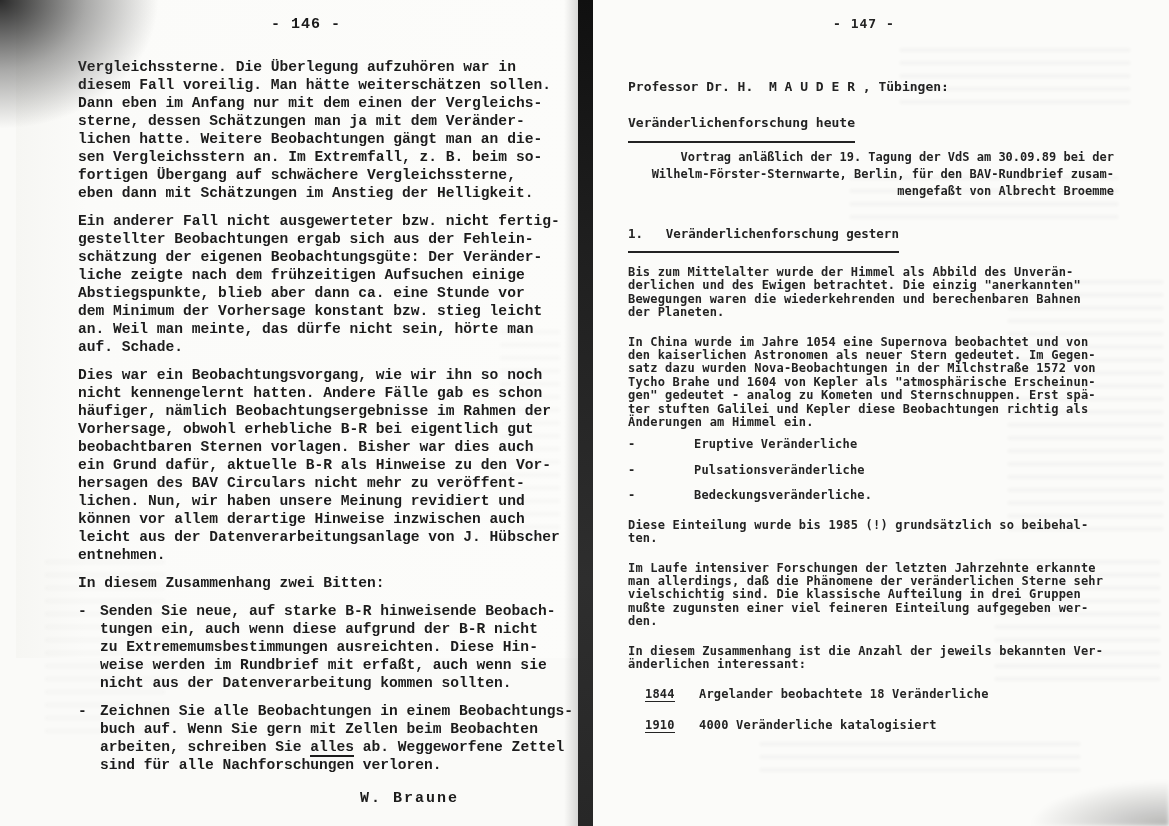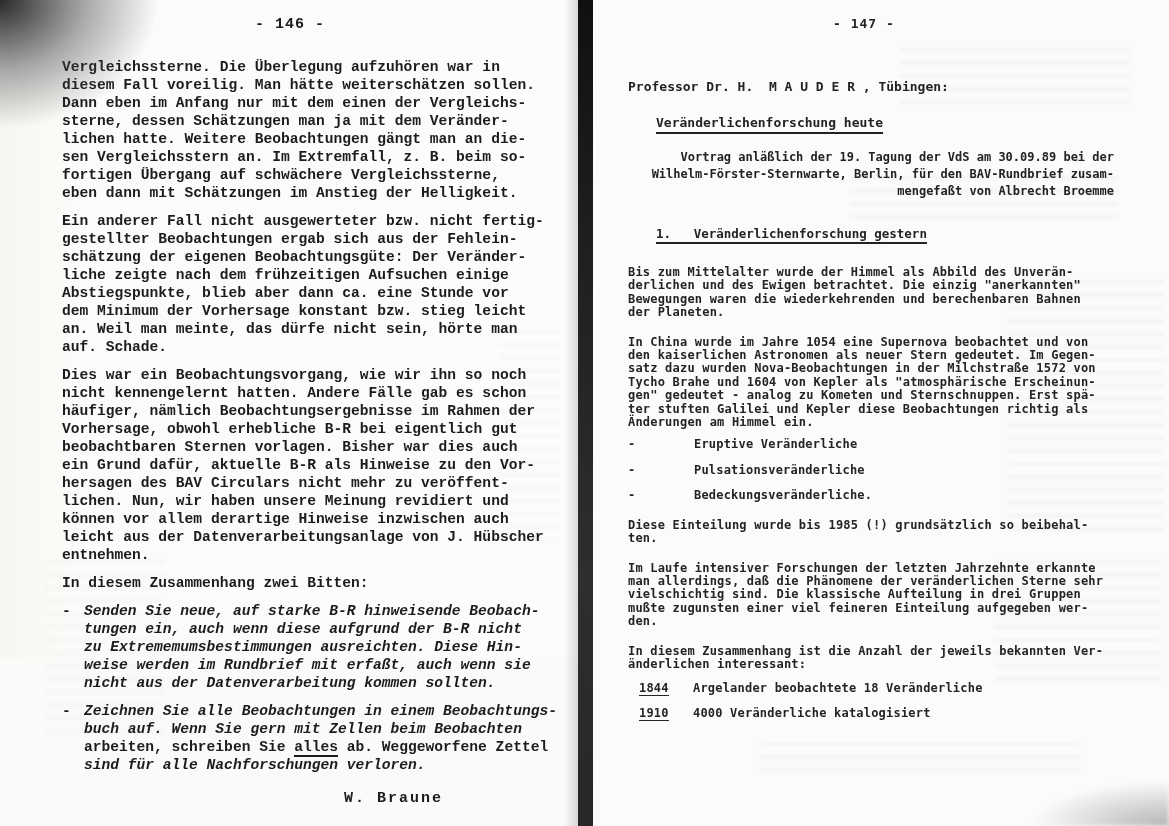--- a/index.html
+++ b/index.html
@@ -10,38 +10,38 @@
     overflow:hidden;
   }
   .scan{
     position:relative;
     width:1169px;height:826px;
     background:#fafaf8;
     overflow:hidden;
   }
   
   .page-left{
-    position:absolute;left:0;top:0;width:578px;height:658px;
+    position:absolute;left:16px;top:0;width:578px;height:658px;
     background:linear-gradient(90deg,#f6f6f3 0%,#fbfbf9 12%,#fcfcfa 100%);
   }
   .pn-left{
     position:absolute;left:255px;top:16px;
     font:700 15px/18px "Liberation Mono", monospace;
     color:#1b1b1b;letter-spacing:1px;white-space:pre;
   }
   .body-left{
     position:absolute;left:62px;top:58px;width:504px;
     font:700 14.6px/18px "Liberation Mono", monospace;
     color:#1c1c1c;
   }
   .body-left p{margin:0 0 10px 0;white-space:pre-line;}
   .bullet{display:flex;margin:0 0 10px 0;}
   .bullet .dash{width:22px;flex:0 0 22px;}
   .bullet .btxt{flex:1;}
-  .bullet .btxt .lines{display:block;white-space:pre-line;font-style:italic;}
+  .bullet .btxt .lines{display:block;white-space:pre-line;}
   .emline{display:block;white-space:pre;}
   .u-word{border-bottom:2px solid #1c1c1c;padding-bottom:0px;}
   .signature{
     margin:16px 0 0 282px;
     font:700 15px/18px "Liberation Mono", monospace;color:#1c1c1c;
     letter-spacing:2px;white-space:pre;
   }
   
   .gutter-strip{
     position:absolute;left:578px;top:0;width:15px;height:826px;
@@ -67,41 +67,41 @@
   }
   .author-line{
     left:628px;top:79px;
     font:700 13px/16px "DejaVu Sans Mono", monospace;white-space:pre;
   }
   .article-title{
     left:628px;top:115px;
     font:700 13px/16px "DejaVu Sans Mono", monospace;white-space:pre;
   }
   .article-title .ul, .sec-heading .ul{
-    display:inline-block;border-bottom:2px solid #232323;padding-bottom:1px;margin-left:28px;
+    display:inline-block;border-bottom:2px solid #232323;padding-bottom:10px;
   }
   .intro{
     left:628px;top:149px;width:486px;
     font:700 12px/17px "DejaVu Sans Mono", monospace;white-space:pre-line;
   }
   .sec-heading{
     left:628px;top:226px;
     font:700 12.5px/15px "DejaVu Sans Mono", monospace;white-space:pre;
   }
   .body-right{
     position:absolute;left:628px;top:250px;width:486px;
     font:700 12px/13.4px "DejaVu Sans Mono", monospace;
     color:#242424;letter-spacing:.2px;
   }
   .body-right p{margin:16px 0 9px 0;white-space:pre-line;}
   .type-list{margin:3px 0 12px 0;}
   .tli{display:flex;margin:0 0 12px 0;}
   .tli .tdash{width:66px;flex:0 0 66px;}
   .timeline{margin:0 0 9px 0;}
-  .trow{display:flex;margin:11px;align-items:flex-end;}
+  .trow{display:flex;margin:17px;align-items:flex-end;}
   .trow .year{width:54px;flex:0 0 54px;}
   .trow .year span{border-bottom:1.6px solid #242424;padding-bottom:0;}
   .trow .ytxt{flex:1;white-space:pre-line;}
   
   .corner-tl{
     position:absolute;left:0;top:0;width:160px;height:130px;
     background:radial-gradient(ellipse at 0% 0%, rgba(25,25,25,.92) 0%, rgba(70,70,70,.45) 38%, rgba(120,120,120,0) 70%);
     pointer-events:none;
   }
   .corner-br{

